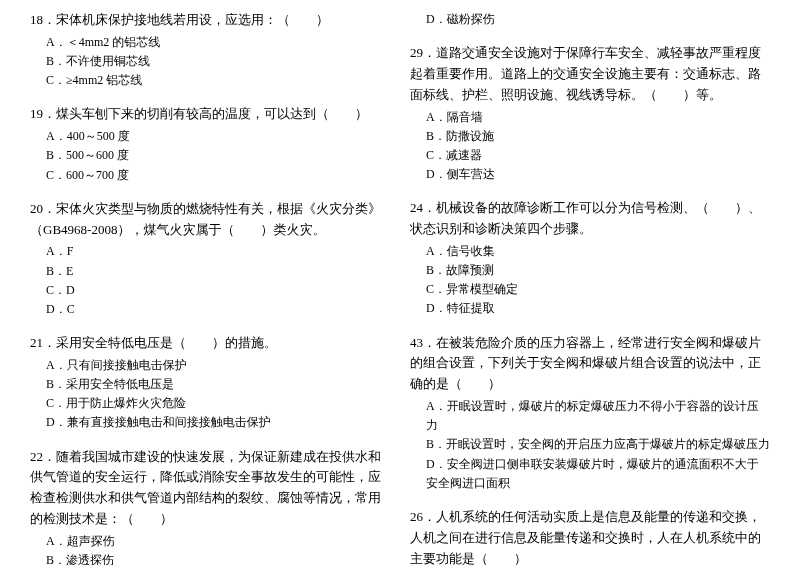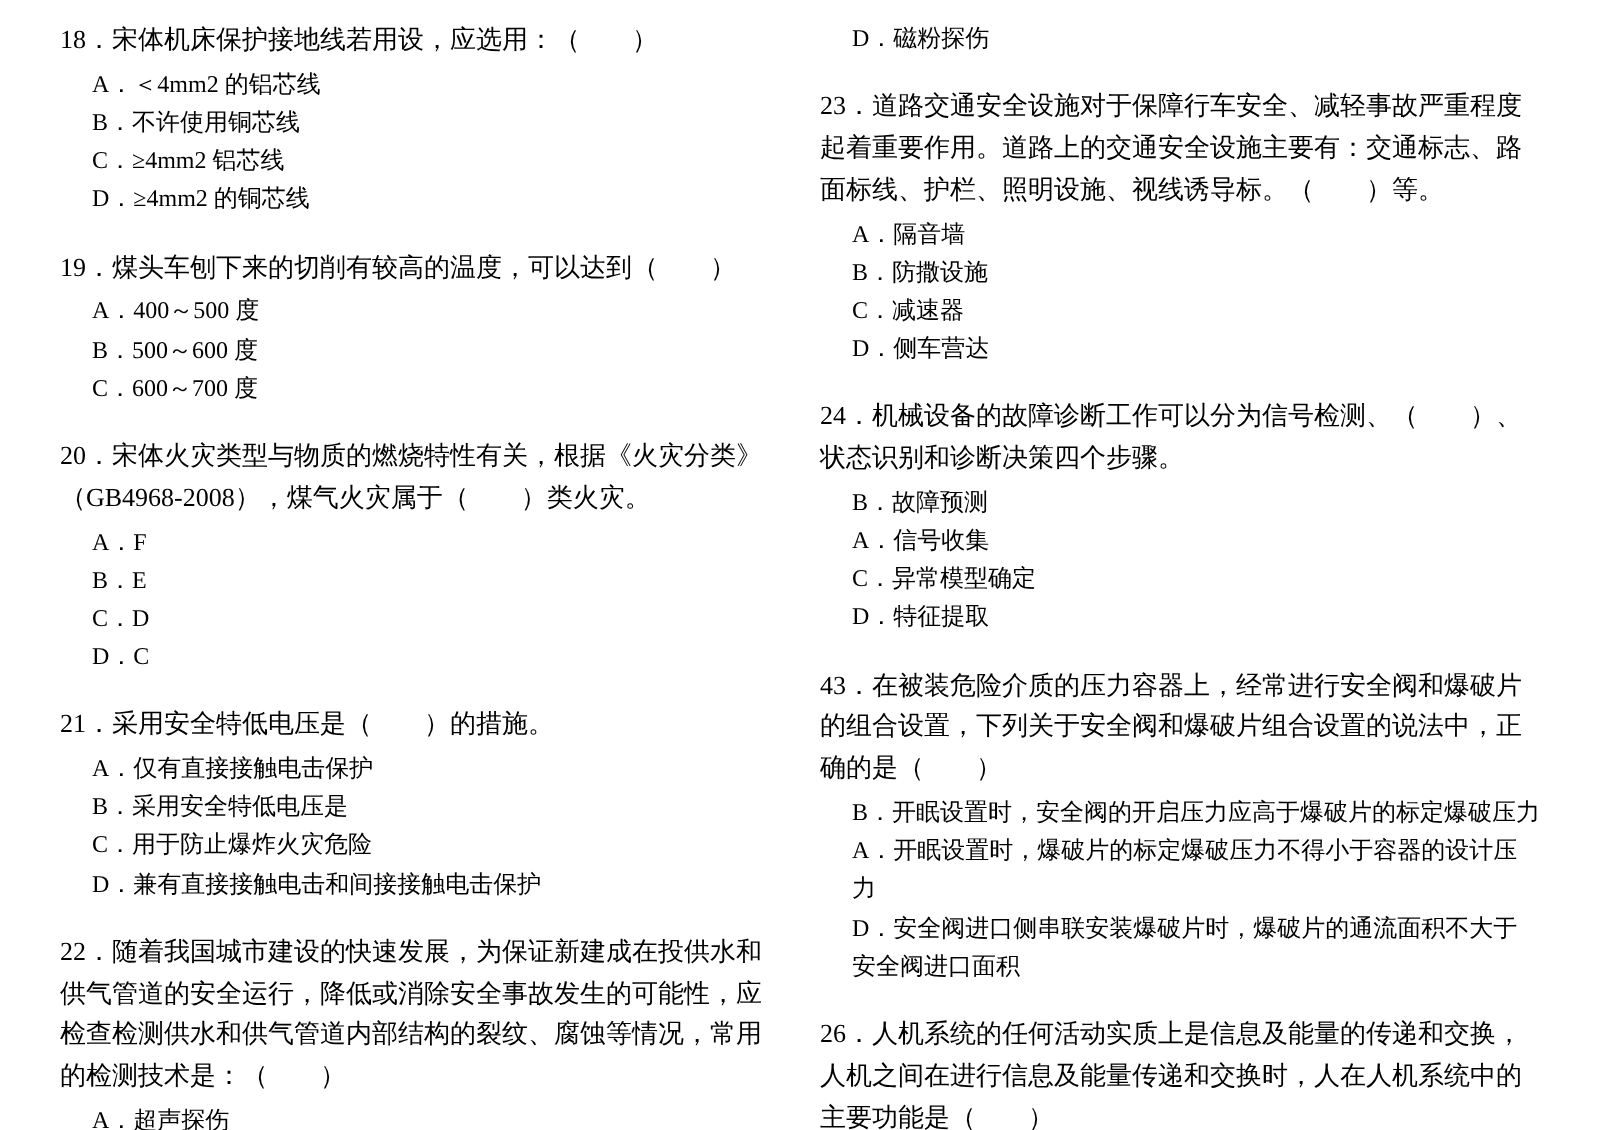--- a/index.html
+++ b/index.html
@@ -45,69 +45,68 @@
 </head>
 <body>
 
 <div class="page-content">
   <div class="column" id="left-col">
       <div class="question-block">
         <div class="question-title">18．宋体机床保护接地线若用设，应选用：（　　）</div>
         <div class="option">A．＜4mm2 的铝芯线</div>
         <div class="option">B．不许使用铜芯线</div>
         <div class="option">C．≥4mm2 铝芯线</div>
-        <div class="option">D．≥4mm2 的铜芯线</div>
       </div>
       <div class="question-block">
         <div class="question-title">19．煤头车刨下来的切削有较高的温度，可以达到（　　）</div>
         <div class="option">A．400～500 度</div>
         <div class="option">B．500～600 度</div>
         <div class="option">C．600～700 度</div>
       </div>
       <div class="question-block">
         <div class="question-title">20．宋体火灾类型与物质的燃烧特性有关，根据《火灾分类》（GB4968-2008），煤气火灾属于（　　）类火灾。</div>
         <div class="option">A．F</div>
         <div class="option">B．E</div>
         <div class="option">C．D</div>
         <div class="option">D．C</div>
       </div>
       <div class="question-block">
         <div class="question-title">21．采用安全特低电压是（　　）的措施。</div>
-        <div class="option">A．仅有直接接触电击保护</div>
+        <div class="option">A．只有间接接触电击保护</div>
         <div class="option">B．采用安全特低电压是</div>
         <div class="option">C．用于防止爆炸火灾危险</div>
         <div class="option">D．兼有直接接触电击和间接接触电击保护</div>
       </div>
       <div class="question-block">
         <div class="question-title">22．随着我国城市建设的快速发展，为保证新建成在投供水和供气管道的安全运行，降低或消除安全事故发生的可能性，应检查检测供水和供气管道内部结构的裂纹、腐蚀等情况，常用的检测技术是：（　　）</div>
         <div class="option">A．超声探伤</div>
         <div class="option">B．渗透探伤</div>
       </div>
     </div>
   <div class="column" id="right-col">
       <div class="question-block">
         <div class="option">D．磁粉探伤</div>
       </div>
       <div class="question-block">
-        <div class="question-title">23．道路交通安全设施对于保障行车安全、减轻事故严重程度起着重要作用。道路上的交通安全设施主要有：交通标志、路面标线、护栏、照明设施、视线诱导标。（　　）等。</div>
+        <div class="question-title">29．道路交通安全设施对于保障行车安全、减轻事故严重程度起着重要作用。道路上的交通安全设施主要有：交通标志、路面标线、护栏、照明设施、视线诱导标。（　　）等。</div>
         <div class="option">A．隔音墙</div>
         <div class="option">B．防撒设施</div>
         <div class="option">C．减速器</div>
         <div class="option">D．侧车营达</div>
       </div>
       <div class="question-block">
         <div class="question-title">24．机械设备的故障诊断工作可以分为信号检测、（　　）、状态识别和诊断决策四个步骤。</div>
+        <div class="option">A．信号收集</div>
         <div class="option">B．故障预测</div>
-        <div class="option">A．信号收集</div>
         <div class="option">C．异常模型确定</div>
         <div class="option">D．特征提取</div>
       </div>
       <div class="question-block">
         <div class="question-title">43．在被装危险介质的压力容器上，经常进行安全阀和爆破片的组合设置，下列关于安全阀和爆破片组合设置的说法中，正确的是（　　）</div>
+        <div class="option">A．开眠设置时，爆破片的标定爆破压力不得小于容器的设计压力</div>
         <div class="option">B．开眠设置时，安全阀的开启压力应高于爆破片的标定爆破压力</div>
-        <div class="option">A．开眠设置时，爆破片的标定爆破压力不得小于容器的设计压力</div>
         <div class="option">D．安全阀进口侧串联安装爆破片时，爆破片的通流面积不大于安全阀进口面积</div>
       </div>
       <div class="question-block">
         <div class="question-title">26．人机系统的任何活动实质上是信息及能量的传递和交换，人机之间在进行信息及能量传递和交换时，人在人机系统中的主要功能是（　　）</div>
       </div>
     </div>
 </div>
 
 </body></html>

